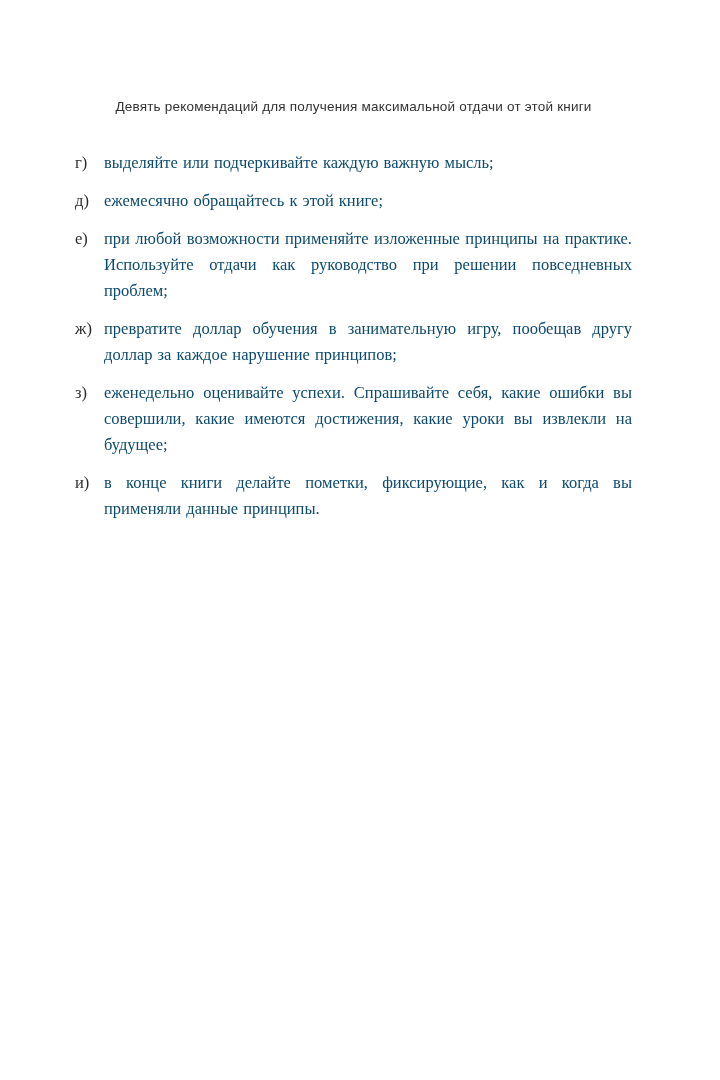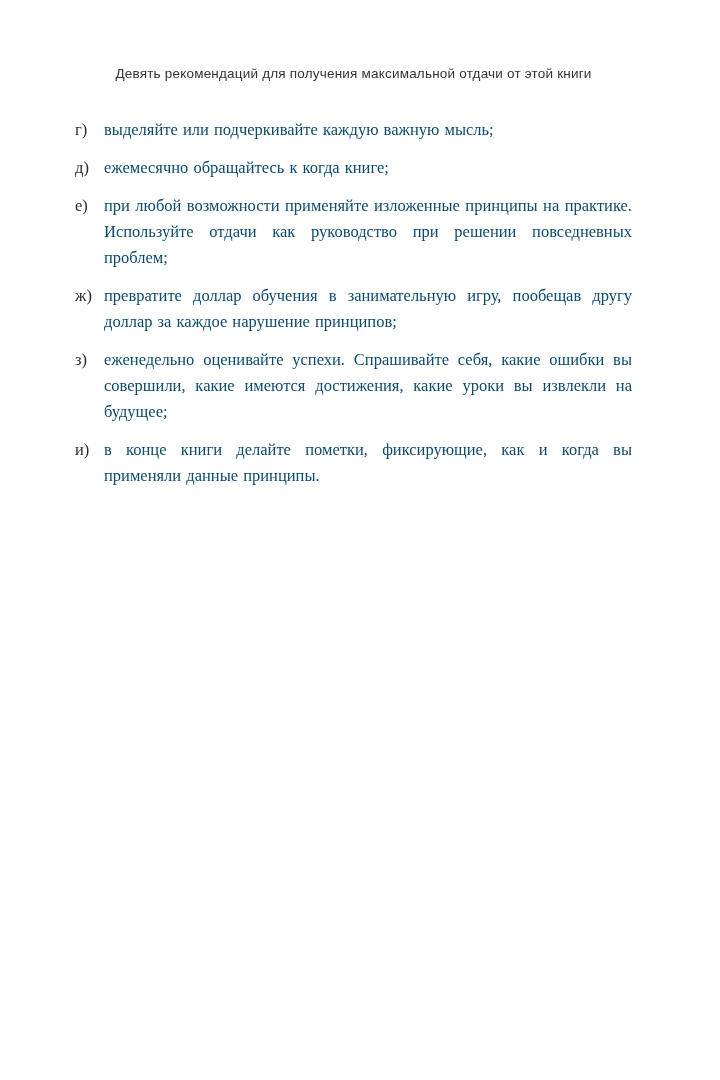--- a/index.html
+++ b/index.html
@@ -22,20 +22,21 @@
     background: #ffffff;
   }
   .running-header {
     font-family: "Liberation Sans", sans-serif;
     font-size: 13.5px;
     letter-spacing: 0.2px;
     color: #333333;
     text-align: center;
     margin-bottom: 36px;
     white-space: nowrap;
+    margin-top: 33px;
   }
   .list {
     display: block;
   }
   .item {
     display: flex;
     align-items: flex-start;
     margin-bottom: 12px;
   }
   .item-label {
@@ -64,21 +65,21 @@
 
   <div class="list">
 
     <div class="item">
       <span class="item-label">г)</span>
       <div class="item-text">выделяйте или подчеркивайте каждую важную мысль;</div>
     </div>
 
     <div class="item">
       <span class="item-label">д)</span>
-      <div class="item-text">ежемесячно обращайтесь к когда книге;</div>
+      <div class="item-text">ежемесячно обращайтесь к этой книге;</div>
     </div>
 
     <div class="item">
       <span class="item-label">е)</span>
       <div class="item-text">при любой возможности применяйте изложенные принципы на практике. Используйте отдачи как руководство при решении повседневных проблем;</div>
     </div>
 
     <div class="item">
       <span class="item-label">ж)</span>
       <div class="item-text">превратите доллар обучения в занимательную игру, пообещав другу доллар за каждое нарушение принципов;</div>

